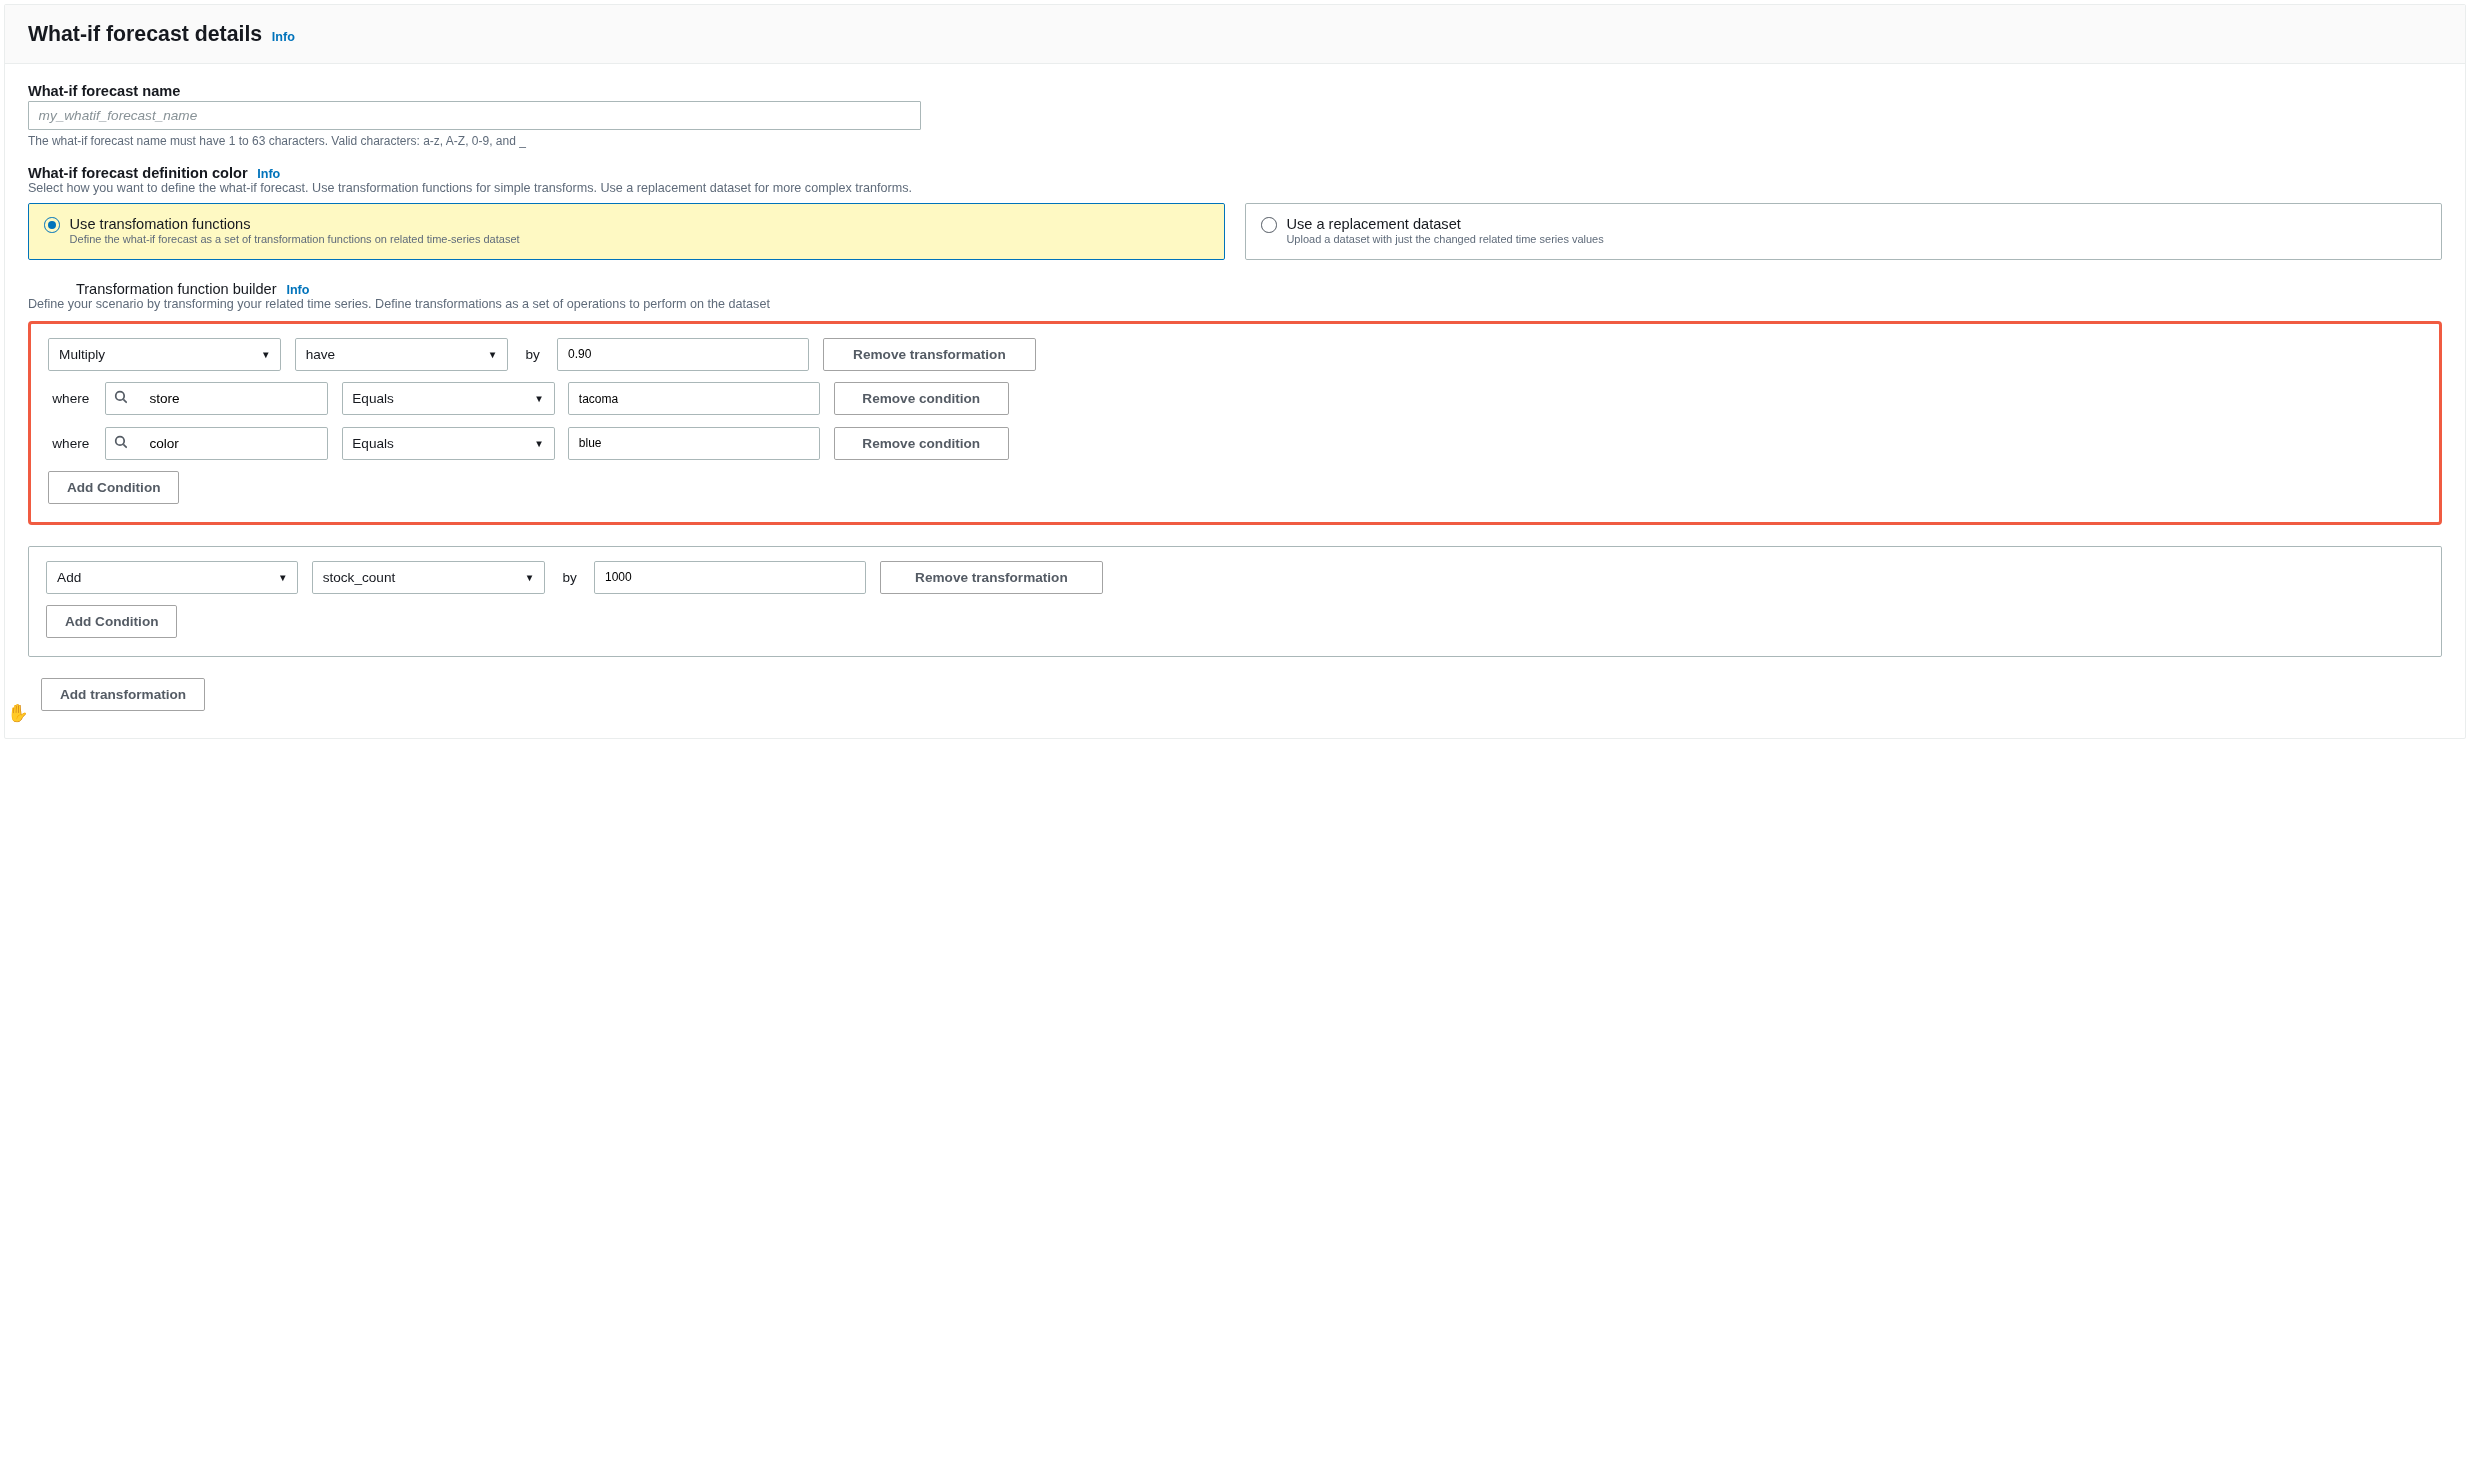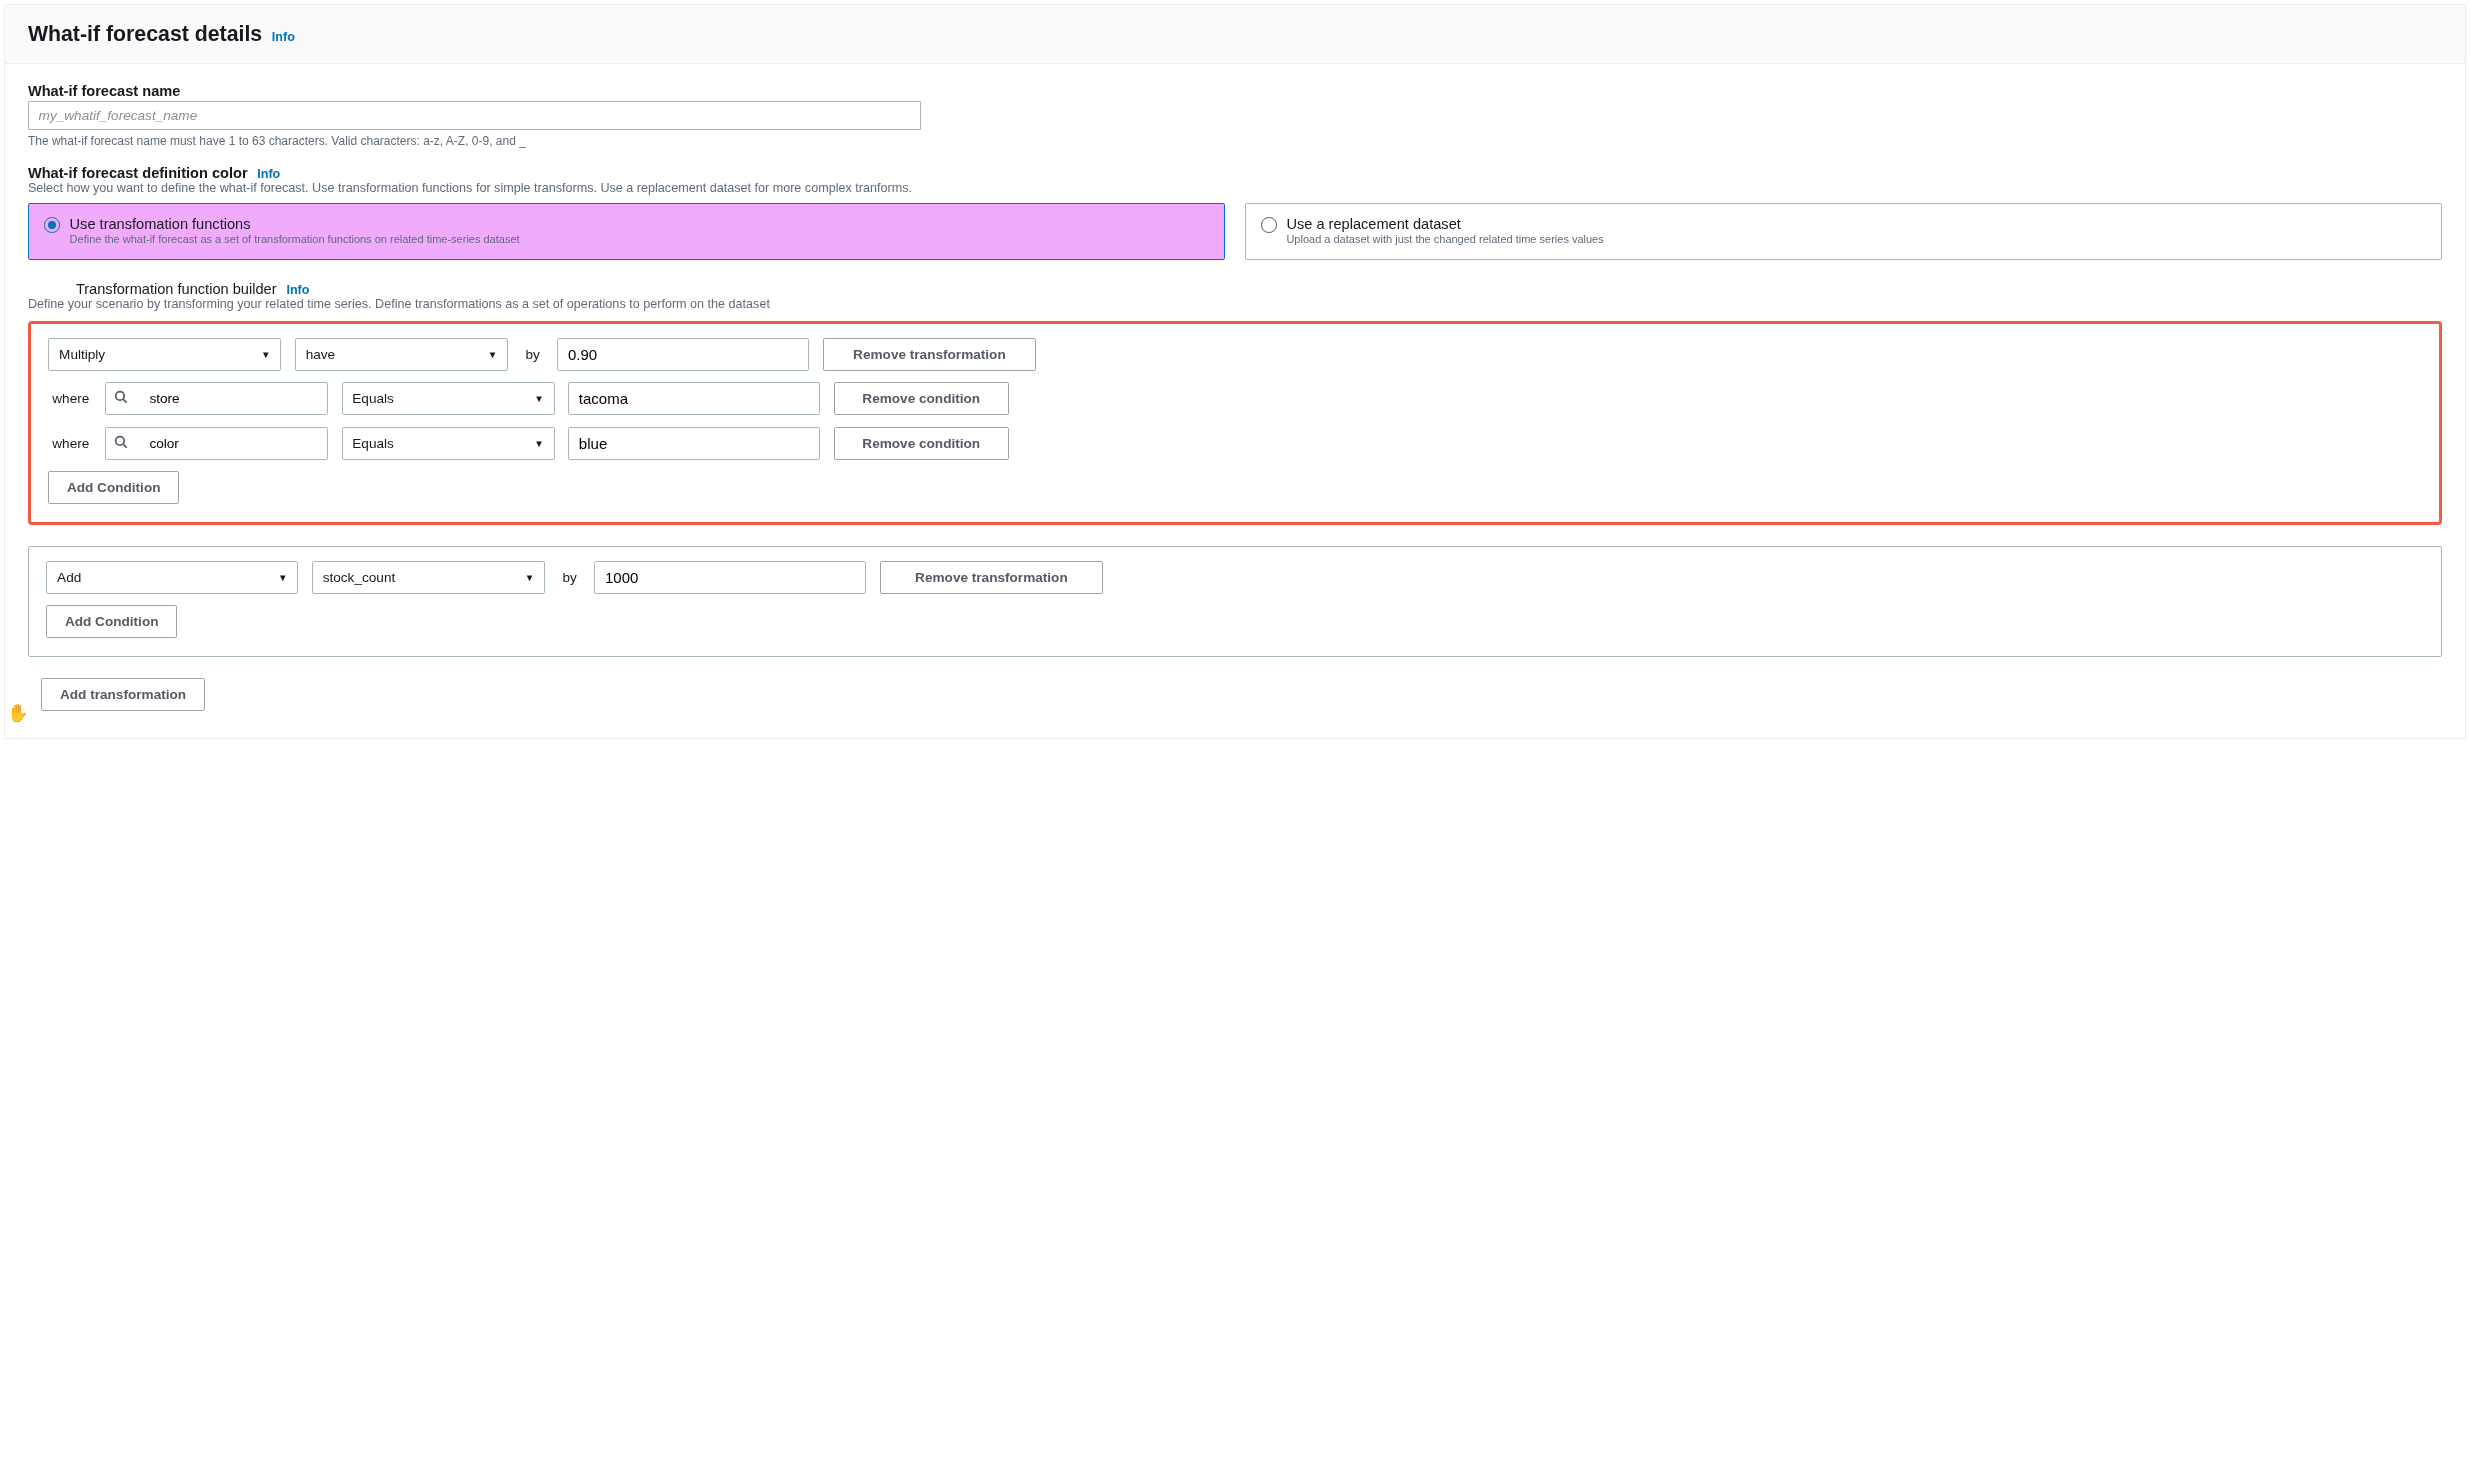--- a/index.html
+++ b/index.html
@@ -74,21 +74,21 @@
     border: 1px solid #aab7b8;
     border-radius: 1.9px;
     padding: 11.6px 15.5px 13.6px 15.5px;
     display: flex;
     gap: 9.7px;
     align-items: flex-start;
     cursor: pointer;
   }
   .radio-card.selected {
     border-color: #0073bb;
-    background: #f0abfc;
+    background: #fef9c3;
   }
   .radio-dot {
     width: 15.5px; height: 15.5px;
     border: 1px solid #545b64;
     border-radius: 50%;
     margin-top: 1.9px;
     flex-shrink: 0;
     display:flex;align-items:center;justify-content:center;
   }
   .radio-card.selected .radio-dot {
@@ -143,21 +143,21 @@
     background:#fff;
     min-height:33px;
   }
   .search-input input {
     border:none;outline:none;font-size:13.6px;width:100%;
   }
   .plain-input {
     border: 1px solid #aab7b8;
     border-radius: 1.9px;
     padding: 5.8px 9.7px;
-    font-size:15px;
+    font-size:12px;
     min-height:33px;
   }
   .btn {
     border: 1px solid #a3a3a3;
     border-radius: 1.9px;
     background:#fff;
     padding: 5.8px 17.5px;
     font-size:13.6px;
     font-weight:600;
     color:#545b64;

